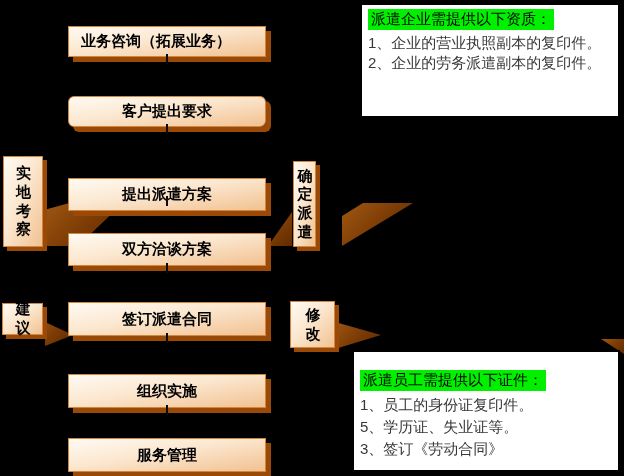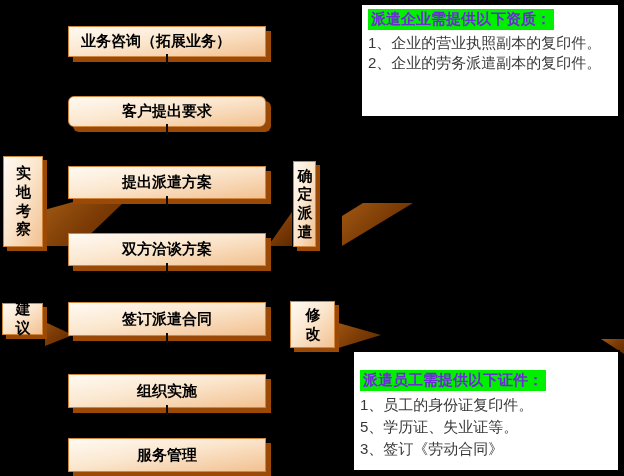--- a/index.html
+++ b/index.html
@@ -43,22 +43,22 @@
     position:absolute; width:0; height:0;
     border-left:6px solid transparent; border-right:6px solid transparent;
     border-top:9px solid #000;
   }
   
   .note-box {
     position:absolute; background:#ffffff; border:2px solid #000;
     box-sizing:border-box; padding:4px 6px;
   }
   .note-title {
-    display:inline-block; background:#00f000; color:#6d28d9;
-    font-size:15px; font-weight:bold; padding:1px 3px; margin-bottom:3px;
+    display:inline-block; background:#00f000; color:#000000;
+    font-size:15px; font-weight:normal; padding:1px 3px; margin-bottom:3px;
     white-space:nowrap;
   }
   .note-item { font-size:15px; color:#383838; white-space:nowrap; }
   .lh20 .note-item { line-height:20px; }
   .lh22 .note-item { line-height:22px; }
 </style>
 </head>
 <body>
 
 <div id="canvas">
@@ -75,21 +75,21 @@
               clip-path:polygon(0 2px,46px 15px,0 29px);"></div>
   <div class="ribbon" style="left:601px; top:339px; width:23px; height:15px;
               clip-path:polygon(0 0,23px 0,23px 15px);"></div>
 
   <div class="flow-box bias-left" style="top:26px;height:31px;">
     <span>业务咨询（拓展业务）</span>
   </div>
   <div class="flow-box" style="top:96px;height:31px;border-radius:6px;">
     <span>客户提出要求</span>
   </div>
-  <div class="flow-box" style="top:166px;height:33px;">
+  <div class="flow-box" style="top:178px;height:33px;">
     <span>提出派遣方案</span>
   </div>
   <div class="flow-box" style="top:233px;height:33px;">
     <span>双方洽谈方案</span>
   </div>
   <div class="flow-box" style="top:302px;height:34px;">
     <span>签订派遣合同</span>
   </div>
   <div class="flow-box" style="top:374px;height:34px;">
     <span>组织实施</span>

